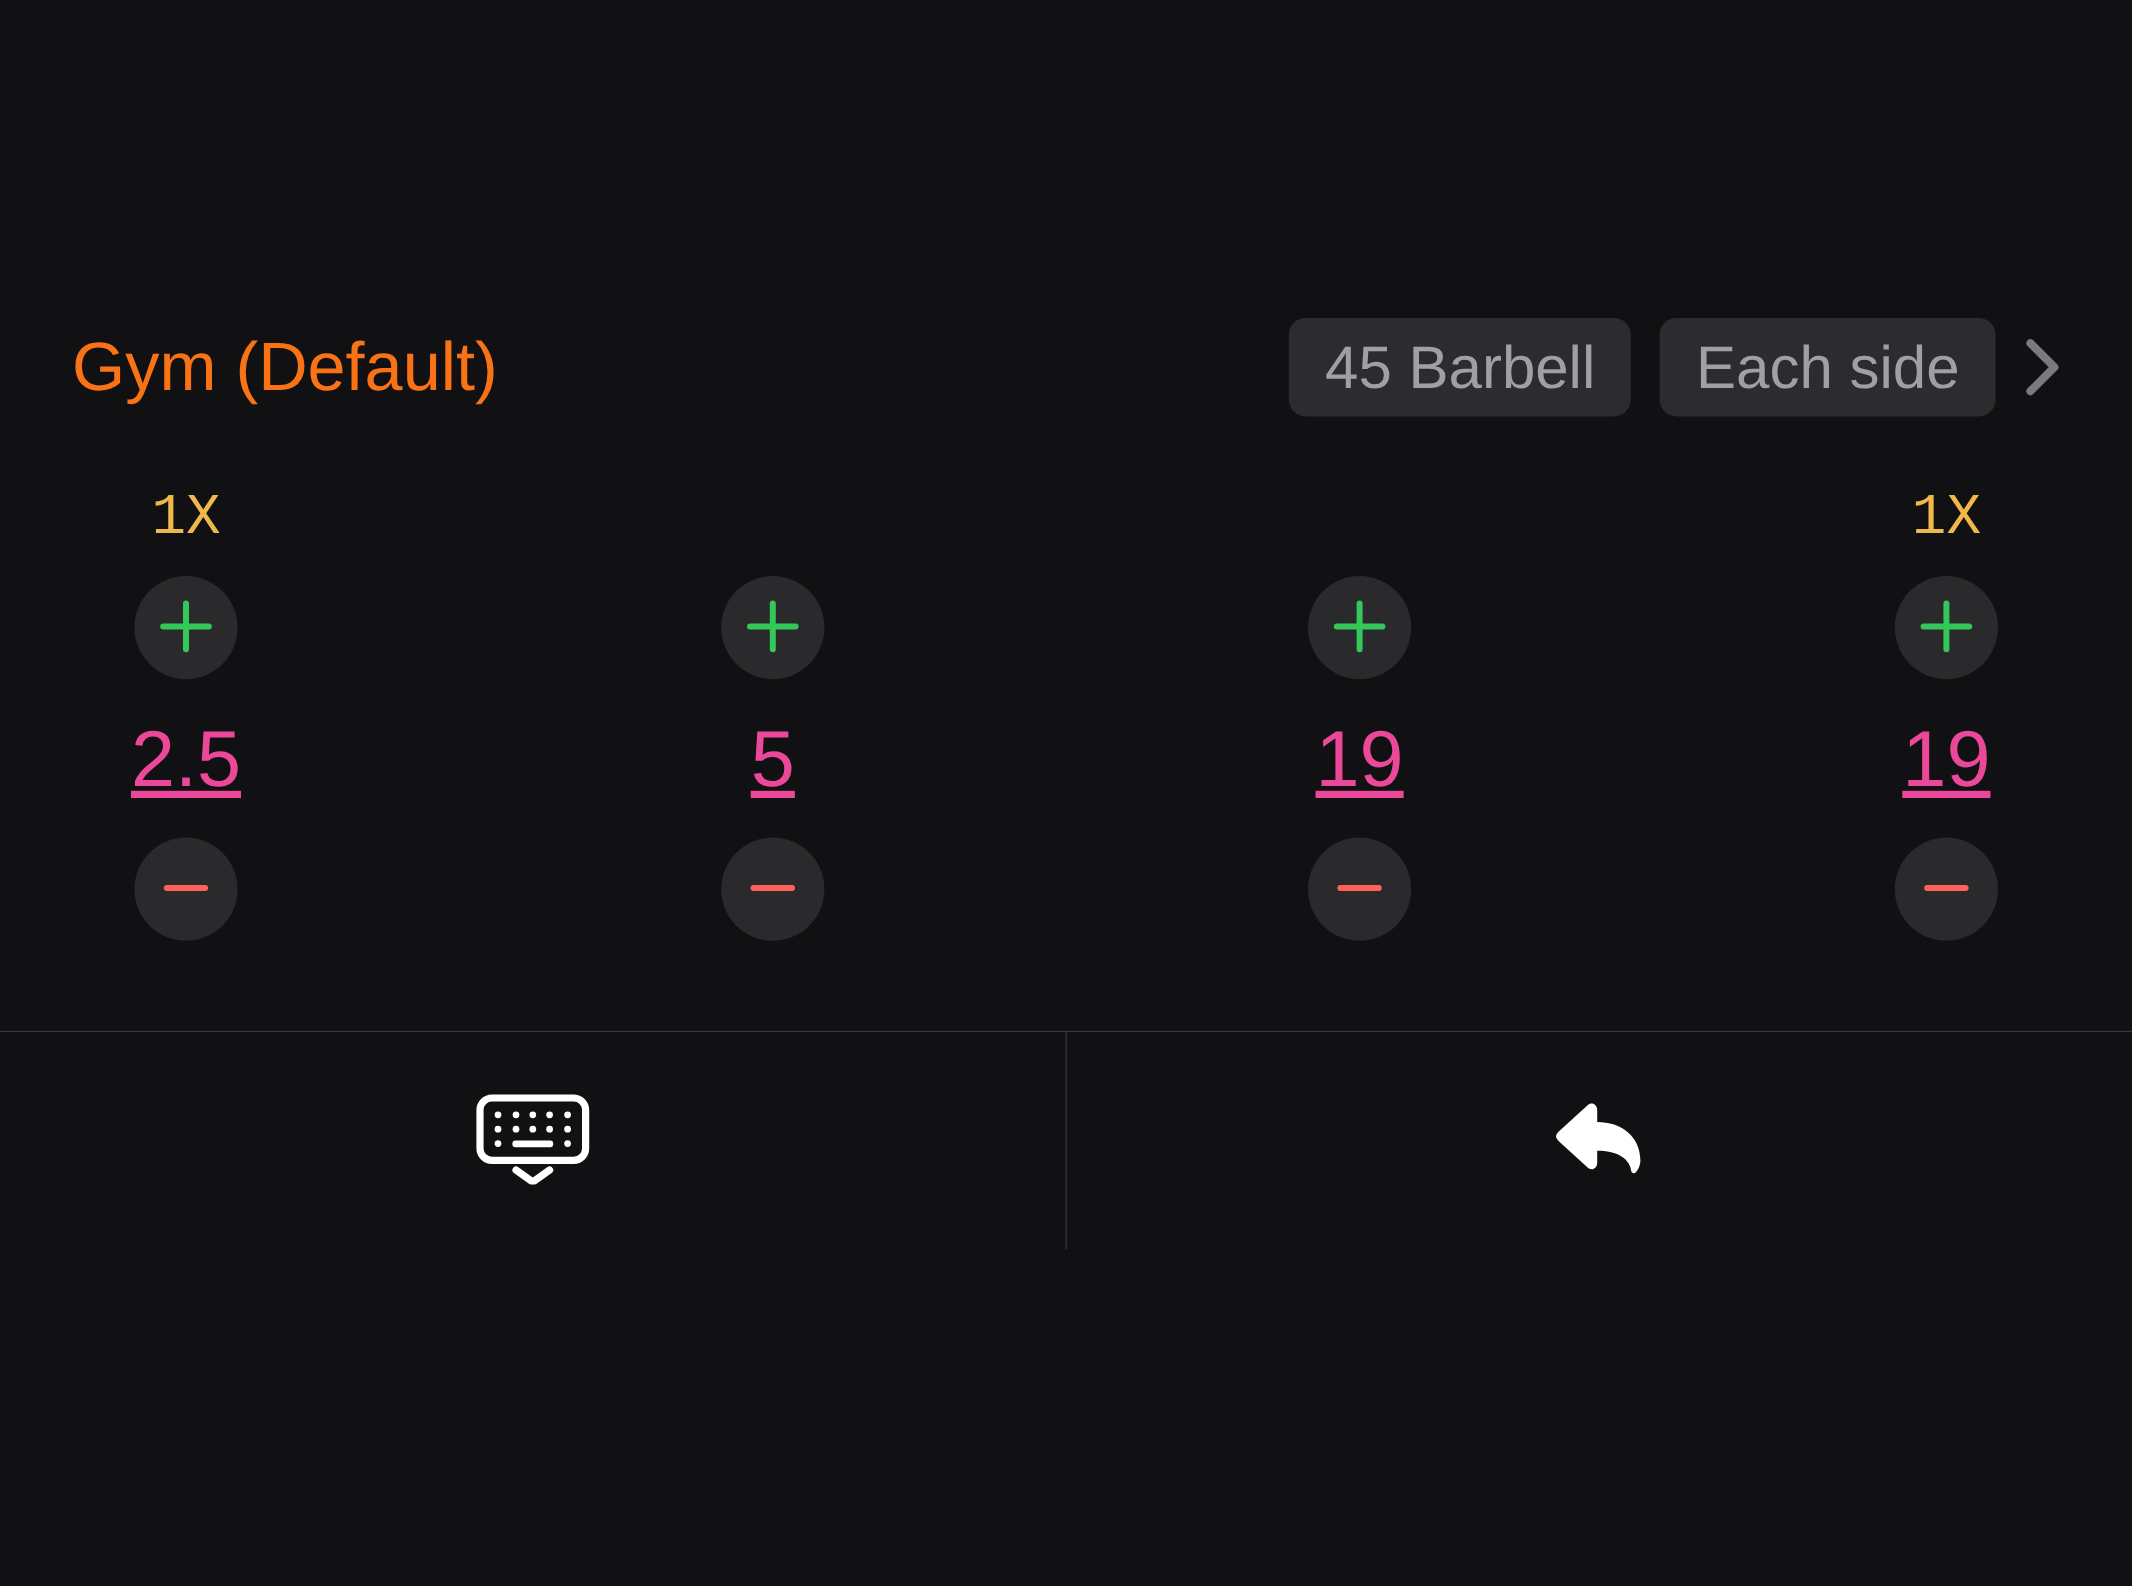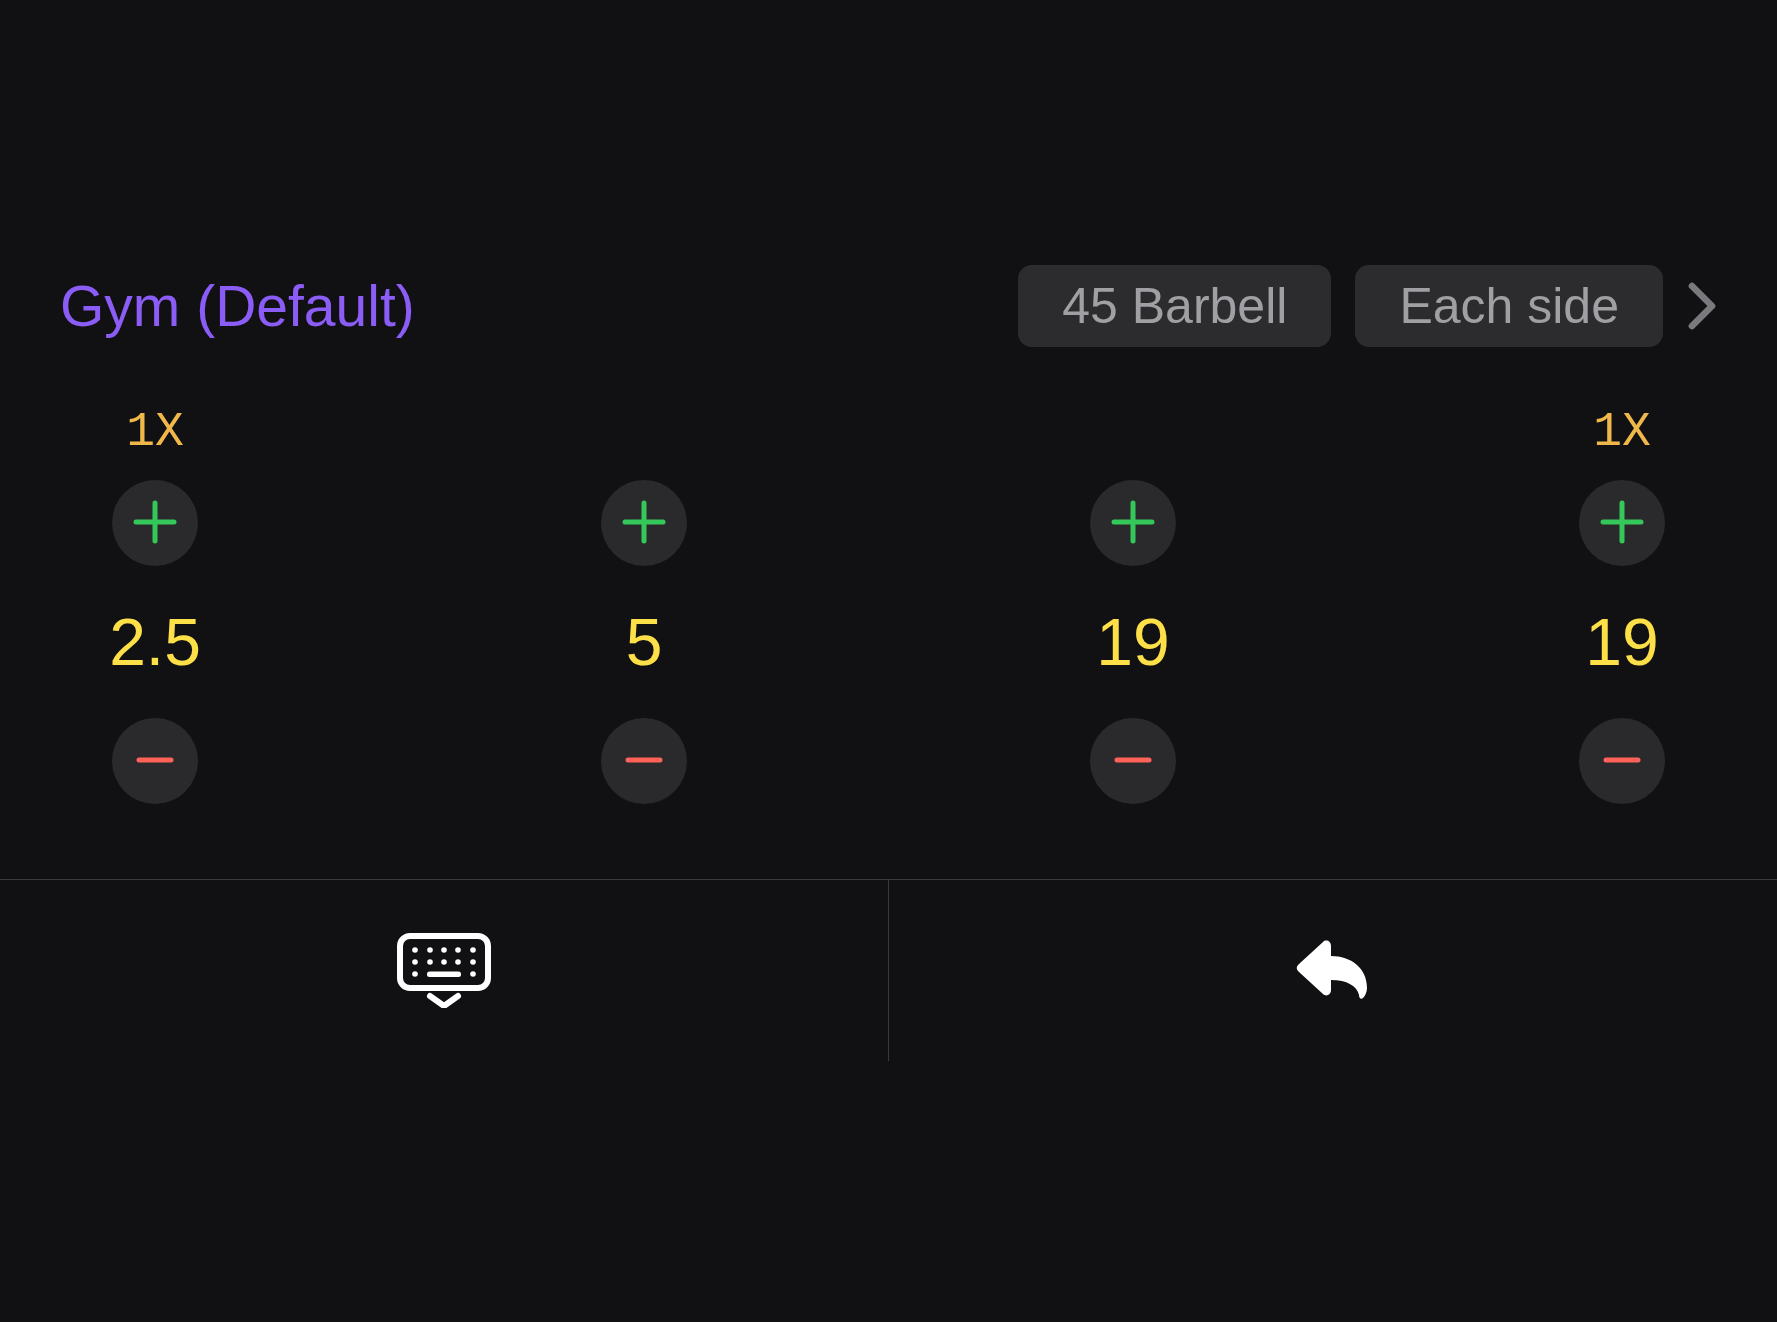--- a/index.html
+++ b/index.html
@@ -23,37 +23,37 @@
     
     .header-row {
       display: flex;
       align-items: center;
       justify-content: space-between;
       padding: 0 60px;
       margin-bottom: 55px;
     }
     
     .gym-title {
-      color: #8b5cf6;
+      color: #f97316;
       font-size: 57px;
       font-weight: 400;
     }
     
     .header-right {
       display: flex;
       align-items: center;
       gap: 24px;
     }
     
     .chip {
       background-color: #2c2c2e;
       color: #a0a0a4;
       font-size: 50px;
       font-weight: 400;
-      padding: 12px 44px;
+      padding: 12px 30px;
       border-radius: 14px;
       white-space: nowrap;
     }
     
     .chevron-right {
       color: #7a7a7e;
       display: flex;
       align-items: center;
     }
     
@@ -115,27 +115,28 @@
     .minus-icon {
       color: #ff6259;
     }
     
     .minus-icon svg {
       width: 44px;
       height: 44px;
     }
     
     .plate-value {
-      color: #fde047;
+      color: #ec4899;
       font-size: 66px;
       font-weight: 400;
-      margin: 36px 0;
+      margin: 26px 0;
       height: 80px;
       display: flex;
       align-items: center;
+      text-decoration: underline;
     }
     
     .bottom-row {
       display: flex;
       border-top: 1.5px solid #3a3a3c;
       height: 182px;
     }
     
     .bottom-cell {
       flex: 1;

